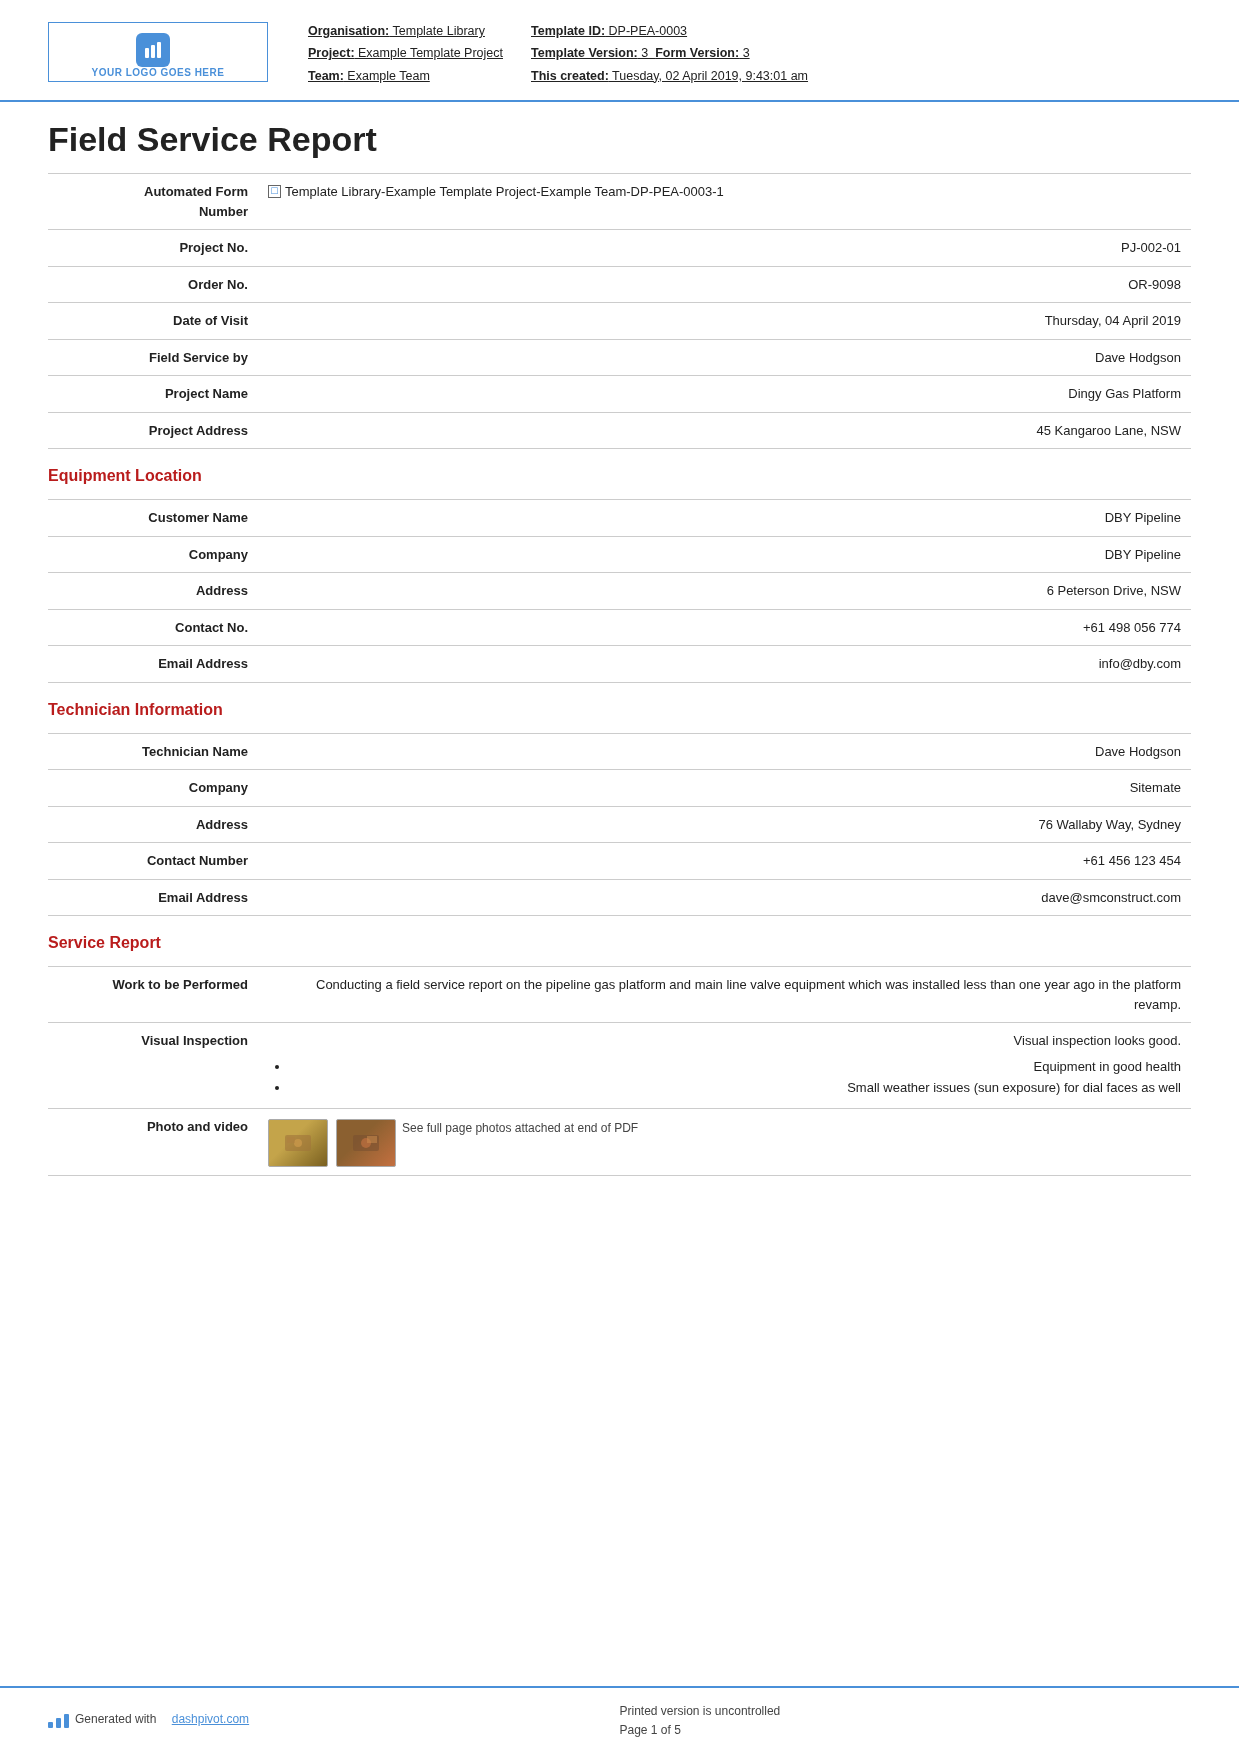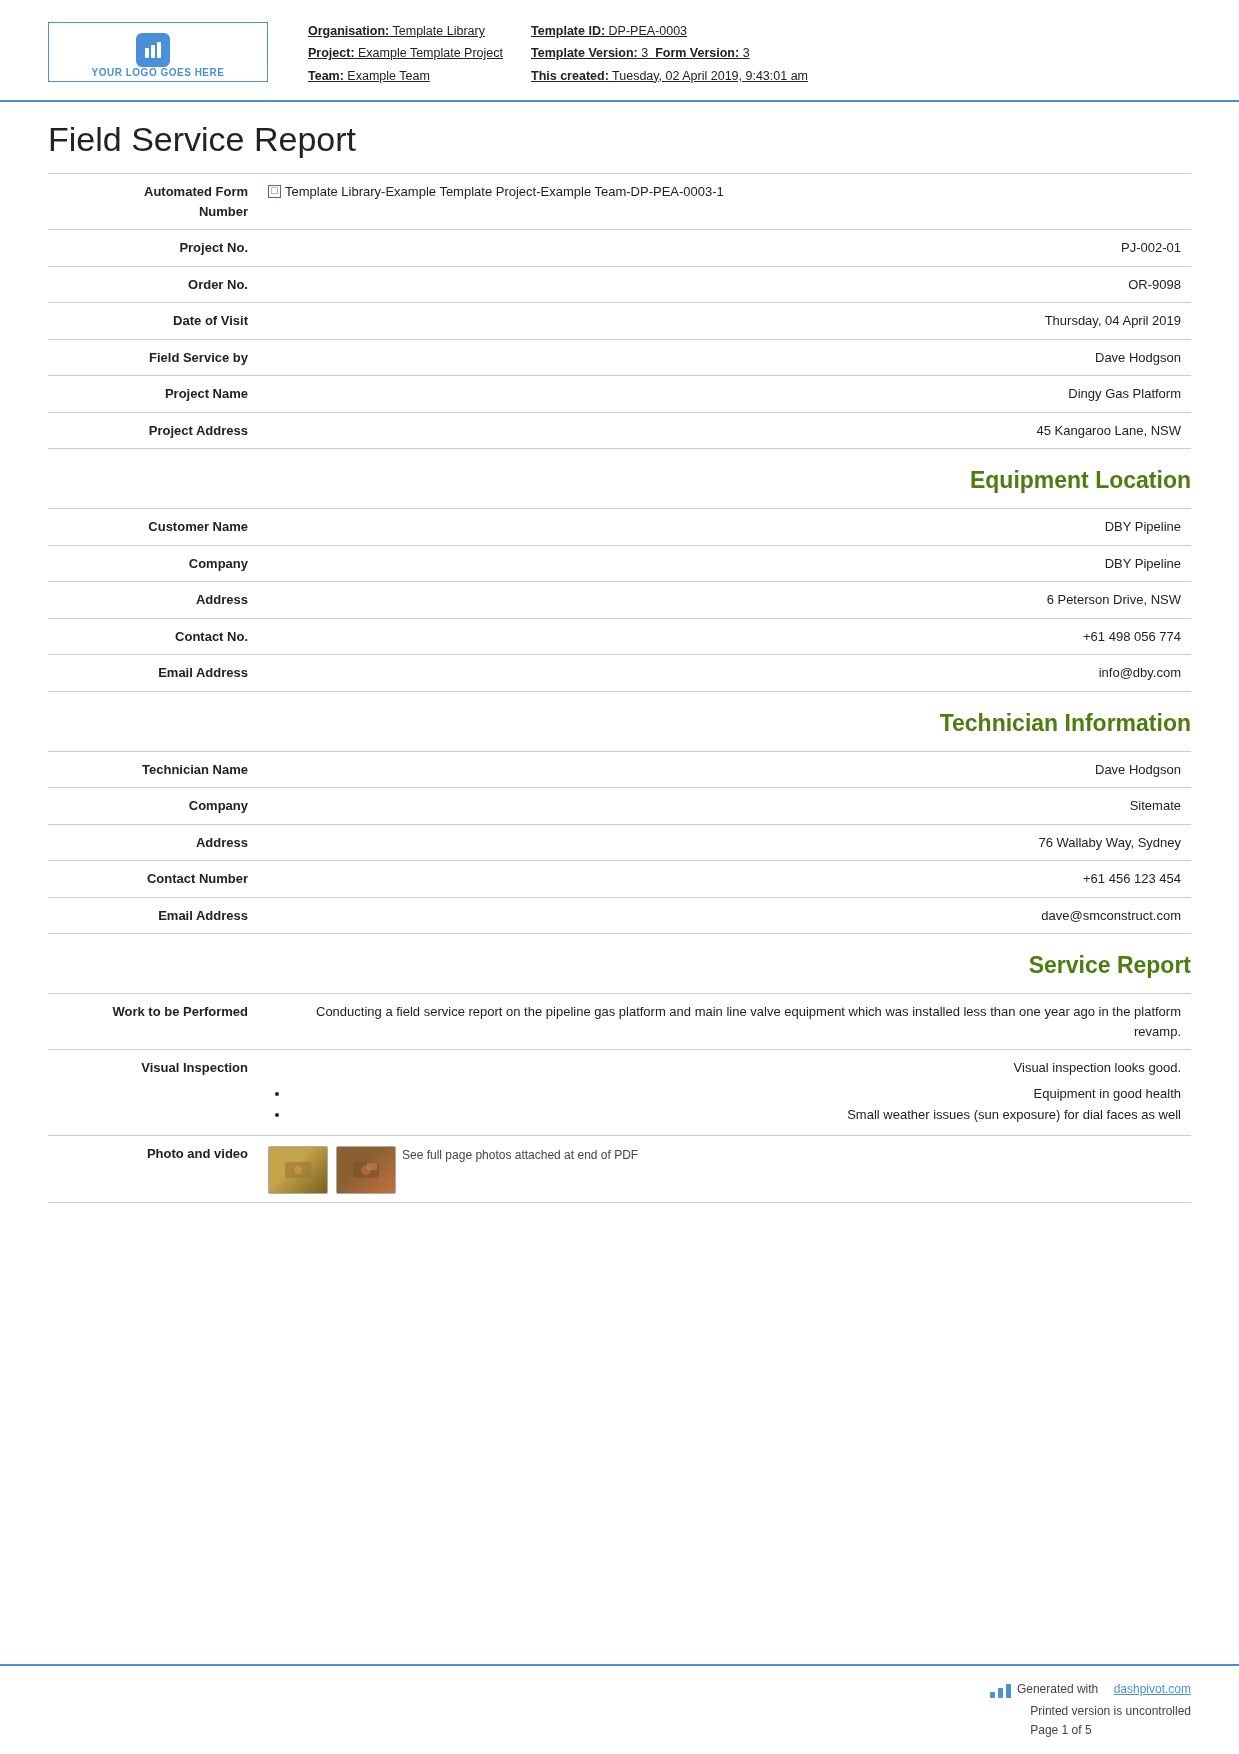--- a/index.html
+++ b/index.html
@@ -72,21 +72,21 @@
       line-height: 1.55;
     }
     .meta-line .label { font-weight: bold; }
     
     .content {
       padding: 0 48px;
       flex: 1;
     }
     .report-title {
       font-size: 34px;
-      font-weight: normal;
+      font-weight: bold;
       color: #222;
       padding: 18px 0 14px 0;
       border-bottom: 1px solid #ccc;
     }
     .section-table {
       width: 100%;
       border-collapse: collapse;
     }
     .section-table tr td {
       padding: 8px 10px;
@@ -99,26 +99,26 @@
       font-weight: bold;
       width: 210px;
       color: #222;
       font-size: 13px;
     }
     .section-table tr td:last-child {
       color: #222;
       font-size: 13px;
     }
     .section-heading {
-      text-align: right;
-      font-size: 23px;
+      text-align: left;
+      font-size: 16px;
       font-weight: bold;
       padding: 18px 0 14px 0;
       border-bottom: 1px solid #ccc;
-      color: #4d7c0f;
+      color: #b91c1c;
     }
     .bullet-list {
       list-style: disc;
       padding-left: 22px;
       margin-top: 6px;
     }
     .bullet-list li {
       margin-bottom: 2px;
       font-size: 13px;
     }
@@ -153,24 +153,23 @@
     .photo-caption {
       font-size: 12px;
       color: #444;
       margin-top: 2px;
     }
     
     .footer {
       border-top: 2px solid #4a90d9;
       padding: 14px 48px;
       display: flex;
-      align-items: flex-end;
+      align-items: center;
       gap: 0;
       margin-top: auto;
-      flex-direction: column;
     }
     .footer-col {
       flex: 1;
       font-size: 12px;
       color: #444;
       line-height: 1.6;
     }
     .footer-col .footer-logo {
       display: flex;
       align-items: center;

